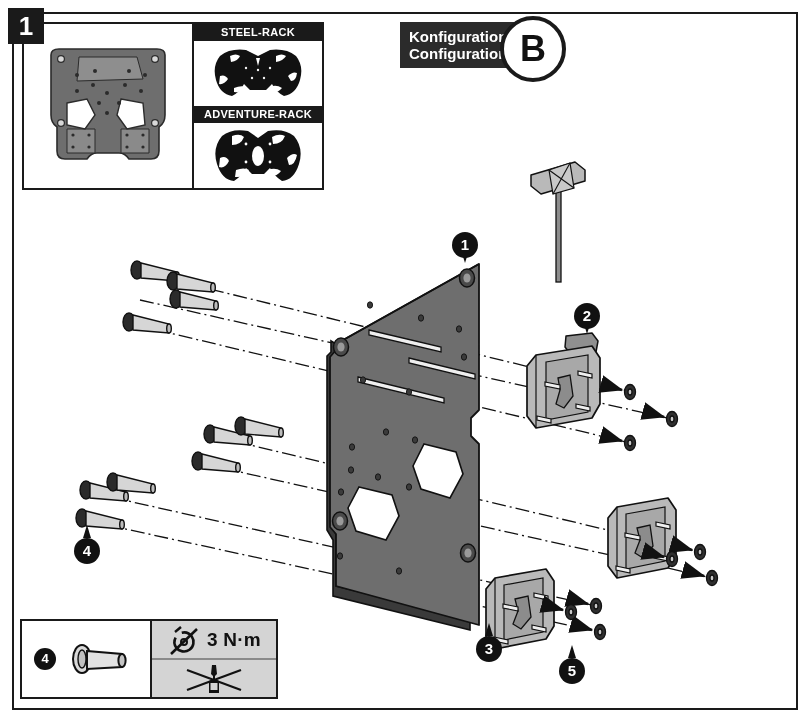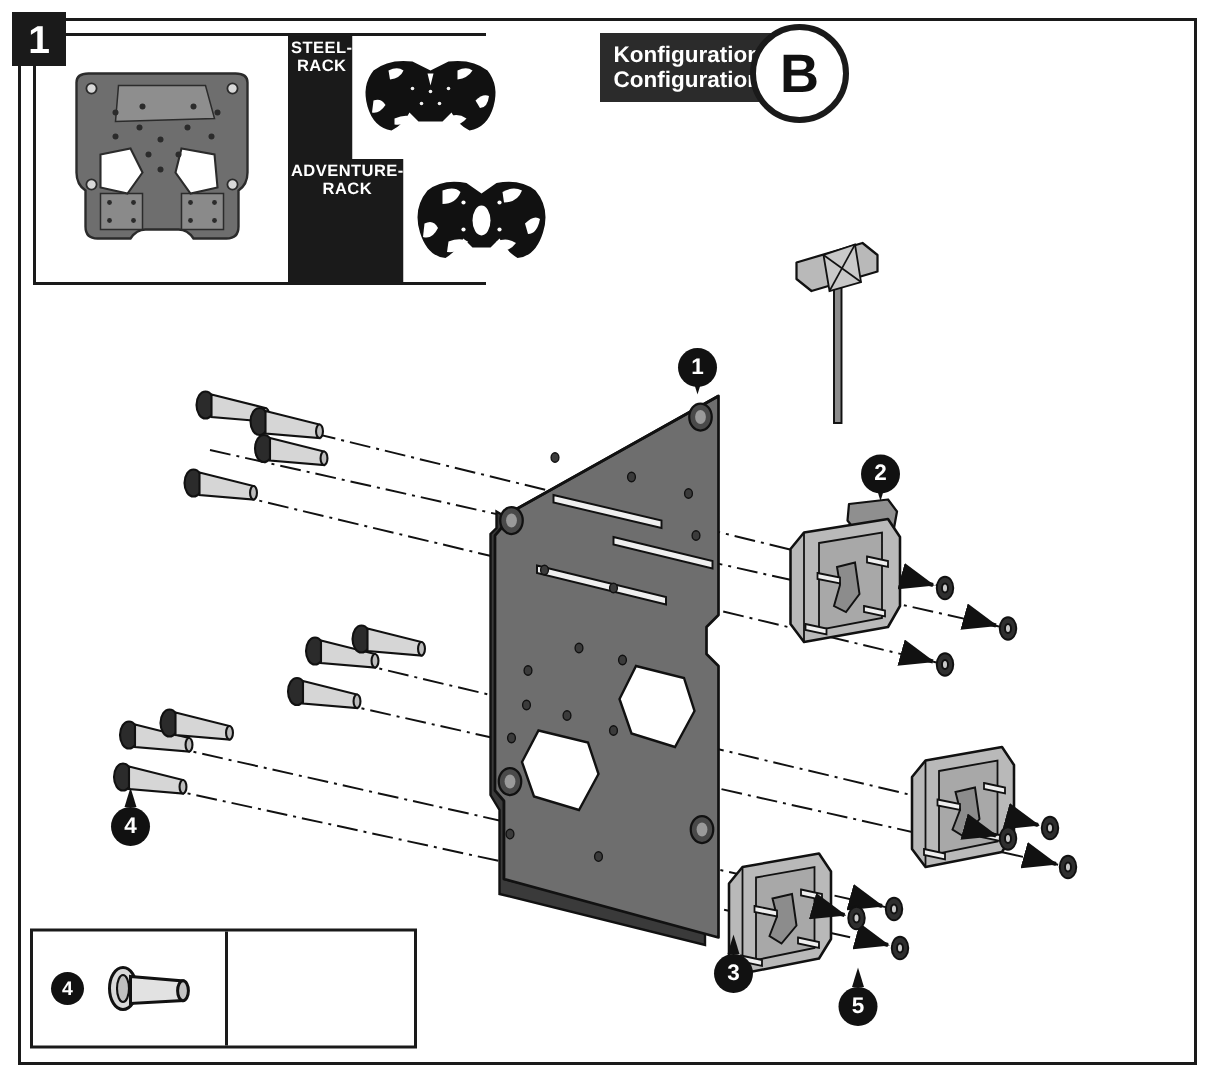--- a/index.html
+++ b/index.html
@@ -10,21 +10,21 @@
   
   #step-badge{position:absolute;left:8px;top:8px;width:36px;height:36px;background:#1a1a1a;
     color:#fff;font-size:26px;font-weight:bold;line-height:36px;text-align:center;z-index:30;}
 
   
   #inset{position:absolute;left:22px;top:22px;width:302px;height:168px;border:2px solid #1a1a1a;
     box-sizing:border-box;background:#fff;z-index:20;}
   #inset-left{position:absolute;left:0;top:0;width:170px;height:100%;box-sizing:border-box;
     border-right:2px solid #1a1a1a;display:flex;align-items:center;justify-content:center;}
   #inset-right{position:absolute;left:170px;top:0;right:0;height:100%;display:flex;flex-direction:column;}
-  .rack-cell{flex:1;display:flex;flex-direction:row;}
+  .rack-cell{flex:1;display:flex;flex-direction:column;}
   .rack-title{background:#1a1a1a;color:#fff;font-size:11px;font-weight:bold;text-align:center;
     letter-spacing:.3px;padding:2px 0 3px;}
   .rack-img{flex:1;display:flex;align-items:center;justify-content:center;background:#fff;}
 
   
   #config{position:absolute;left:400px;top:22px;z-index:20;display:flex;align-items:center;}
   #config-label{background:#2b2b2b;color:#fff;font-weight:bold;font-size:15px;line-height:17px;
     padding:6px 34px 6px 9px;}
   #config-circle{position:absolute;left:100px;top:-6px;width:58px;height:58px;border-radius:50%;
     background:#fff;border:4px solid #1a1a1a;display:flex;align-items:center;justify-content:center;
@@ -428,14 +428,33 @@
     <div id="legend-part">
       <div style="width:22px;height:22px;border-radius:50%;background:#111;color:#fff;font-size:13px;
                   font-weight:bold;line-height:22px;text-align:center;flex:none;">4</div>
       <svg width="78" height="44" viewBox="0 0 78 44">
         <ellipse cx="22" cy="22" rx="9" ry="14" fill="#d9d9d9" stroke="#111" stroke-width="2"></ellipse>
         <path d="M27,14 L62,17 L62,30 L27,32 Z" fill="#e2e2e2" stroke="#111" stroke-width="2"></path>
         <ellipse cx="62" cy="23.5" rx="3.6" ry="6.6" fill="#c4c4c4" stroke="#111" stroke-width="2"></ellipse>
         <ellipse cx="22" cy="22" rx="4" ry="9" fill="#bfbfbf" stroke="#111" stroke-width="1.4"></ellipse>
       </svg>
     </div>
+    <div id="legend-specs">
+      <div class="spec-row top">
+        <svg width="34" height="34" viewBox="0 0 34 34">
+          <path d="M8,9 L14,4" stroke="#111" stroke-width="2.4" fill="none"></path>
+          <circle cx="17" cy="19" r="9.5" fill="none" stroke="#111" stroke-width="2.6" stroke-dasharray="40 8" transform="rotate(-35 17 19)"></circle>
+          <circle cx="17" cy="19" r="3" fill="none" stroke="#111" stroke-width="2"></circle>
+          <line x1="4" y1="31" x2="30" y2="6" stroke="#111" stroke-width="2.6"></line>
+        </svg>
+        <div id="torque-text">3 N·m</div>
+      </div>
+      <div class="spec-row">
+        <svg width="70" height="34" viewBox="0 0 70 34">
+          <path d="M33,3 L37,3 L38,12 L36,14 L36,17 L40,19 L40,31 L30,31 L30,19 L34,17 L34,14 L32,12 Z" fill="#111"></path>
+          <rect x="31.5" y="21" width="7" height="7" fill="#d4d4d4"></rect>
+          <line x1="8" y1="8" x2="62" y2="28" stroke="#111" stroke-width="2.2"></line>
+          <line x1="8" y1="28" x2="62" y2="8" stroke="#111" stroke-width="2.2"></line>
+        </svg>
+      </div>
+    </div>
   </div>
 </div>
 
 </body></html>

